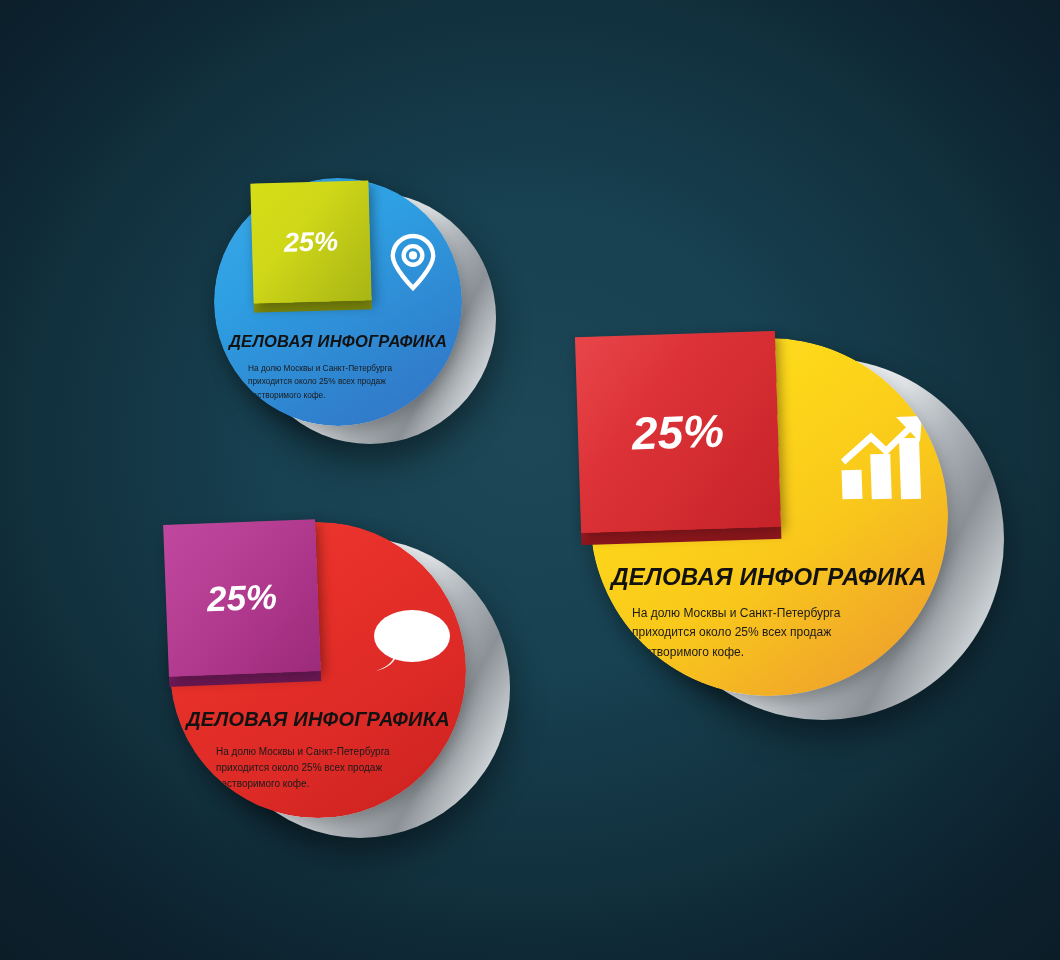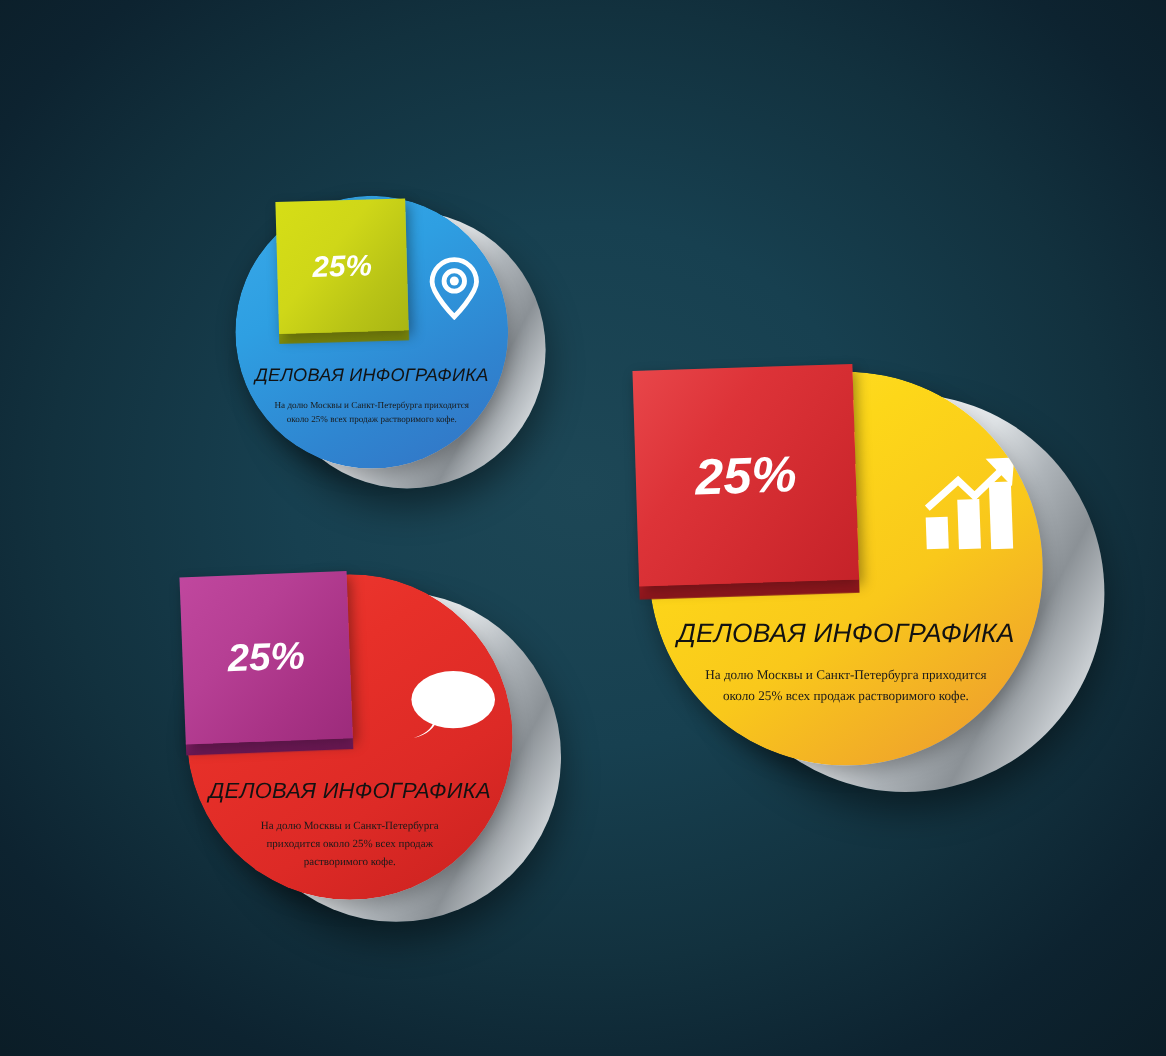--- a/index.html
+++ b/index.html
@@ -20,26 +20,26 @@
     background:linear-gradient(118deg,#5e6468 0%,#8d949a 12%,#cfd4d8 26%,#f4f6f7 38%,#dfe3e6 50%,#aeb4b9 62%,#8b9196 74%,#c7ccd0 86%,#eef0f1 94%,#b9bfc4 100%);
     box-shadow:0 16px 34px rgba(0,0,0,.45);
   }
   .disc{
     position:absolute;border-radius:50%;overflow:hidden;
     box-shadow:0 6px 18px rgba(0,0,0,.30);
   }
   .disc-inner{position:absolute;inset:0;border-radius:50%;}
   .title{
     position:absolute;left:0;right:0;text-align:center;
-    font-style:italic;font-weight:normal;color:#121212;
+    font-style:italic;font-weight:bold;color:#121212;
     letter-spacing:.2px;white-space:nowrap;
   }
   .body-text{
-    position:absolute;left:0;right:0;text-align:center;
-    color:#1a1a1a;line-height:1.62;font-family:Liberation Serif, serif;
+    position:absolute;left:0;right:0;
+    color:#1a1a1a;line-height:1.62;
   }
   .tab{
     position:absolute;
     display:flex;align-items:center;justify-content:center;
   }
   .tab-face{
     position:absolute;inset:0;
     display:flex;align-items:center;justify-content:center;
     color:#ffffff;font-weight:bold;font-style:italic;
     box-shadow:3px 5px 12px rgba(0,0,0,.38);

